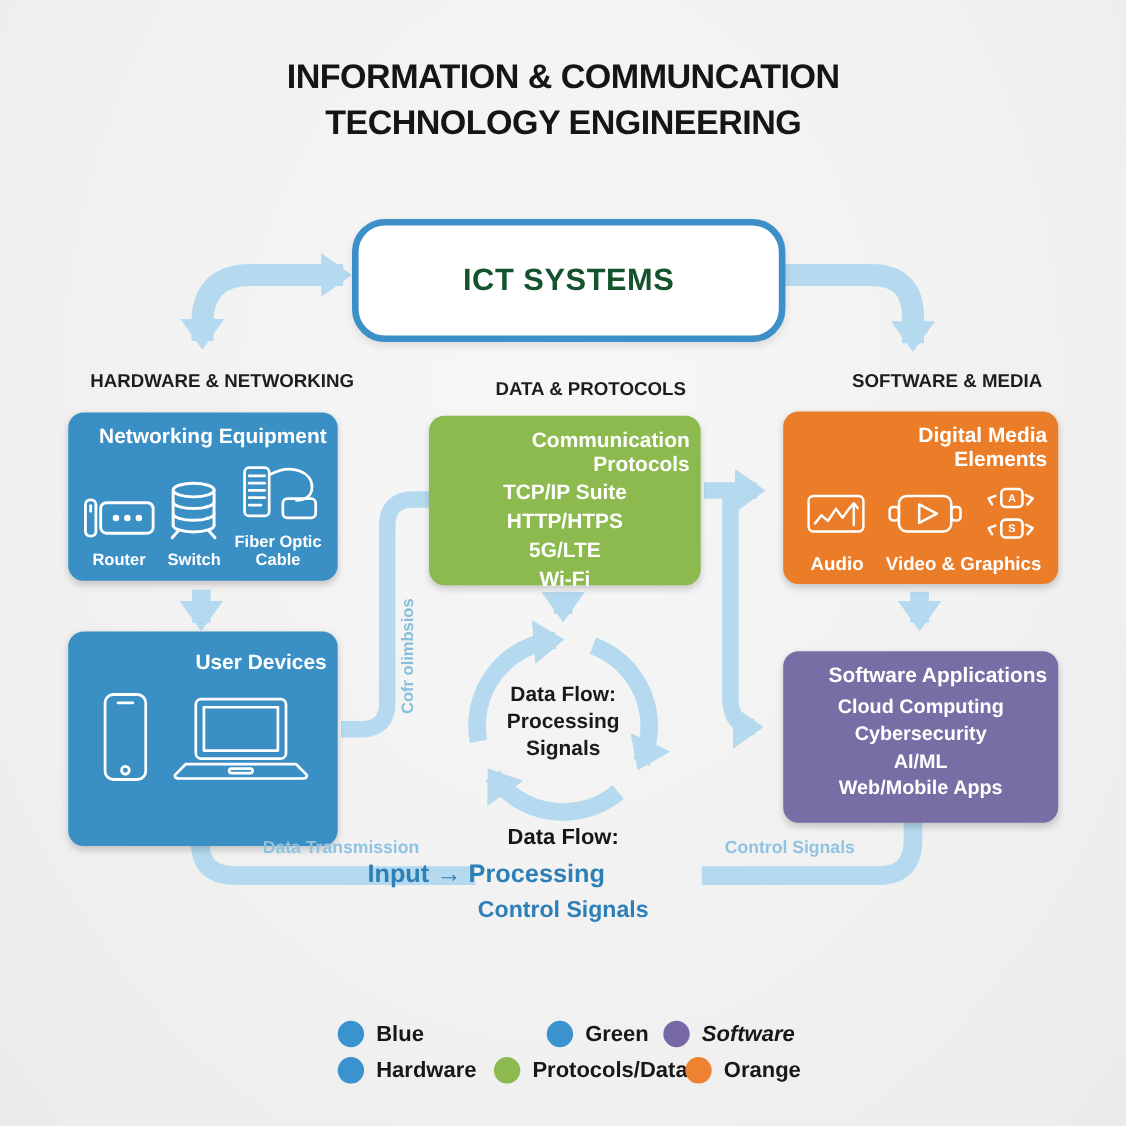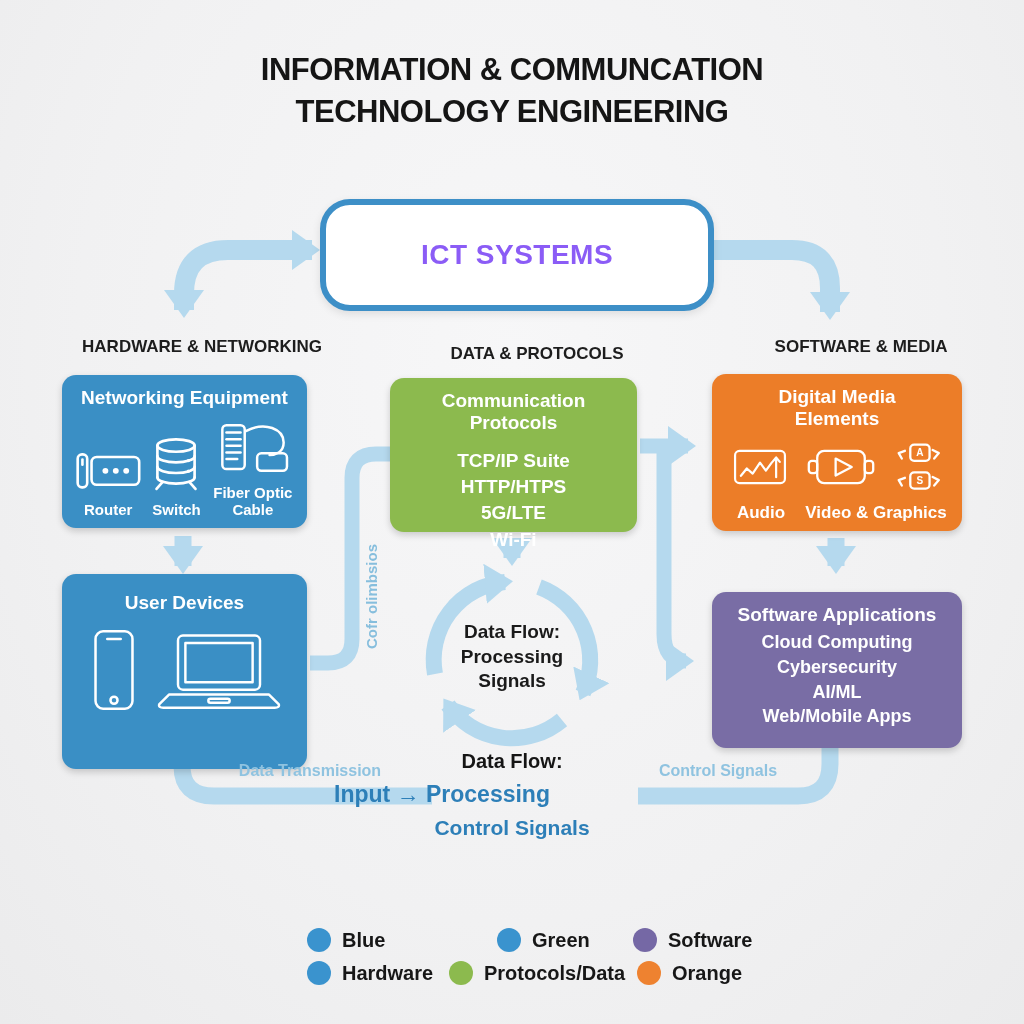--- a/index.html
+++ b/index.html
@@ -8,28 +8,28 @@
          background:radial-gradient(ellipse at 50% 35%, #f7f7f8 0%, #f1f1f2 60%, #ebebec 100%);}
   .abs{position:absolute;}
 
   
   .title-line{width:1024px;text-align:center;font-weight:700;font-size:31px;color:#151515;letter-spacing:-0.5px;}
 
   
   #ict-box{left:320px;top:199px;width:382px;height:100px;background:#ffffff;
            border:6px solid #3d8fc7;border-radius:30px;box-shadow:0 3px 8px rgba(0,0,0,.10);
            display:flex;align-items:center;justify-content:center;z-index:2;}
-  #ict-box .lbl{font-weight:700;font-size:28px;color:#8b5cf6;letter-spacing:0.5px;}
+  #ict-box .lbl{font-weight:700;font-size:28px;color:#14532d;letter-spacing:0.5px;}
 
   
   .sec-hdr{font-weight:700;font-size:17px;color:#1d1d1d;z-index:2;margin-left:24px;}
 
   
   .box{border-radius:14px;box-shadow:0 3px 7px rgba(0,0,0,.18);color:#fff;z-index:2;position:absolute;box-sizing:border-box;padding:12px 10px;}
-  .box-title{font-weight:700;font-size:19px;text-align:center;}
+  .box-title{font-weight:700;font-size:19px;text-align:right;}
   .box-line{font-weight:700;font-size:19px;text-align:center;line-height:1.38;}
   .icon-row{display:flex;justify-content:space-around;align-items:flex-end;margin-top:12px;}
   .icon-cell{display:flex;flex-direction:column;align-items:center;}
   .icon-label{font-weight:700;font-size:15px;text-align:center;line-height:1.1;margin-top:6px;}
   svg.licon *{stroke:#ffffff;fill:none;stroke-width:3;stroke-linecap:round;stroke-linejoin:round;}
   svg.licon .fill{fill:#ffffff;stroke:none;}
   svg.licon text{fill:#ffffff;stroke:none;font-weight:700;}
 
   
   .conn-label{font-weight:700;font-size:16px;color:#8fc3e0;z-index:2;}
@@ -131,21 +131,21 @@
           <path d="M37,12 C60,0 82,10 82,26 C82,38 72,41 65,41"></path>
           <rect x="50" y="39" width="36" height="21" rx="5"></rect>
         </svg>
         <div class="icon-label">Fiber Optic Cable</div>
       </div>
     </div>
   </div>
 
   <div class="box" style="left: 390px; top: 378px; width: 247px; height: 154px; background-color: rgb(140, 186, 78);">
     <div class="box-title">Communication Protocols</div>
-    <div style="margin-top:14px;">
+    <div style="margin-top:2px;">
       <div class="box-line">TCP/IP Suite</div>
       <div class="box-line">HTTP/HTPS</div>
       <div class="box-line">5G/LTE</div>
       <div class="box-line">Wi-Fi</div>
     </div>
   </div>
 
   <div class="box" style="left: 712px; top: 374px; width: 250px; height: 157px; background-color: rgb(236, 125, 40);">
     <div class="box-title">Digital Media</div>
     <div class="box-title">Elements</div>
@@ -221,30 +221,30 @@
   <div class="abs flow3">Control Signals</div>
 
   <div class="legend-item" style="left:307px;top:928px;">
     <span class="legend-dot" style="background-color: rgb(58, 147, 206);"></span>
     <span class="legend-label">Blue</span>
   </div>
   <div class="legend-item" style="left:449px;top:928px;padding-left:48px;">
     <span class="legend-dot" style="background-color: rgb(58, 147, 206);"></span>
     <span class="legend-label">Green</span>
   </div>
-  <div class="legend-item" style="left:633px;top:928px;">
+  <div class="legend-item" style="left:603px;top:928px;font-style:italic;">
     <span class="legend-dot" style="background-color: rgb(117, 104, 165);"></span>
     <span class="legend-label">Software</span>
   </div>
   <div class="legend-item" style="left:307px;top:961px;">
     <span class="legend-dot" style="background-color: rgb(58, 147, 206);"></span>
     <span class="legend-label">Hardware</span>
   </div>
   <div class="legend-item" style="left:449px;top:961px;">
     <span class="legend-dot" style="background-color: rgb(140, 186, 78);"></span>
     <span class="legend-label">Protocols/Data</span>
   </div>
-  <div class="legend-item" style="left:637px;top:961px;">
+  <div class="legend-item" style="left:623px;top:961px;">
     <span class="legend-dot" style="background-color: rgb(238, 130, 48);"></span>
     <span class="legend-label">Orange</span>
   </div>
 
 </div>
 
 </body></html>

